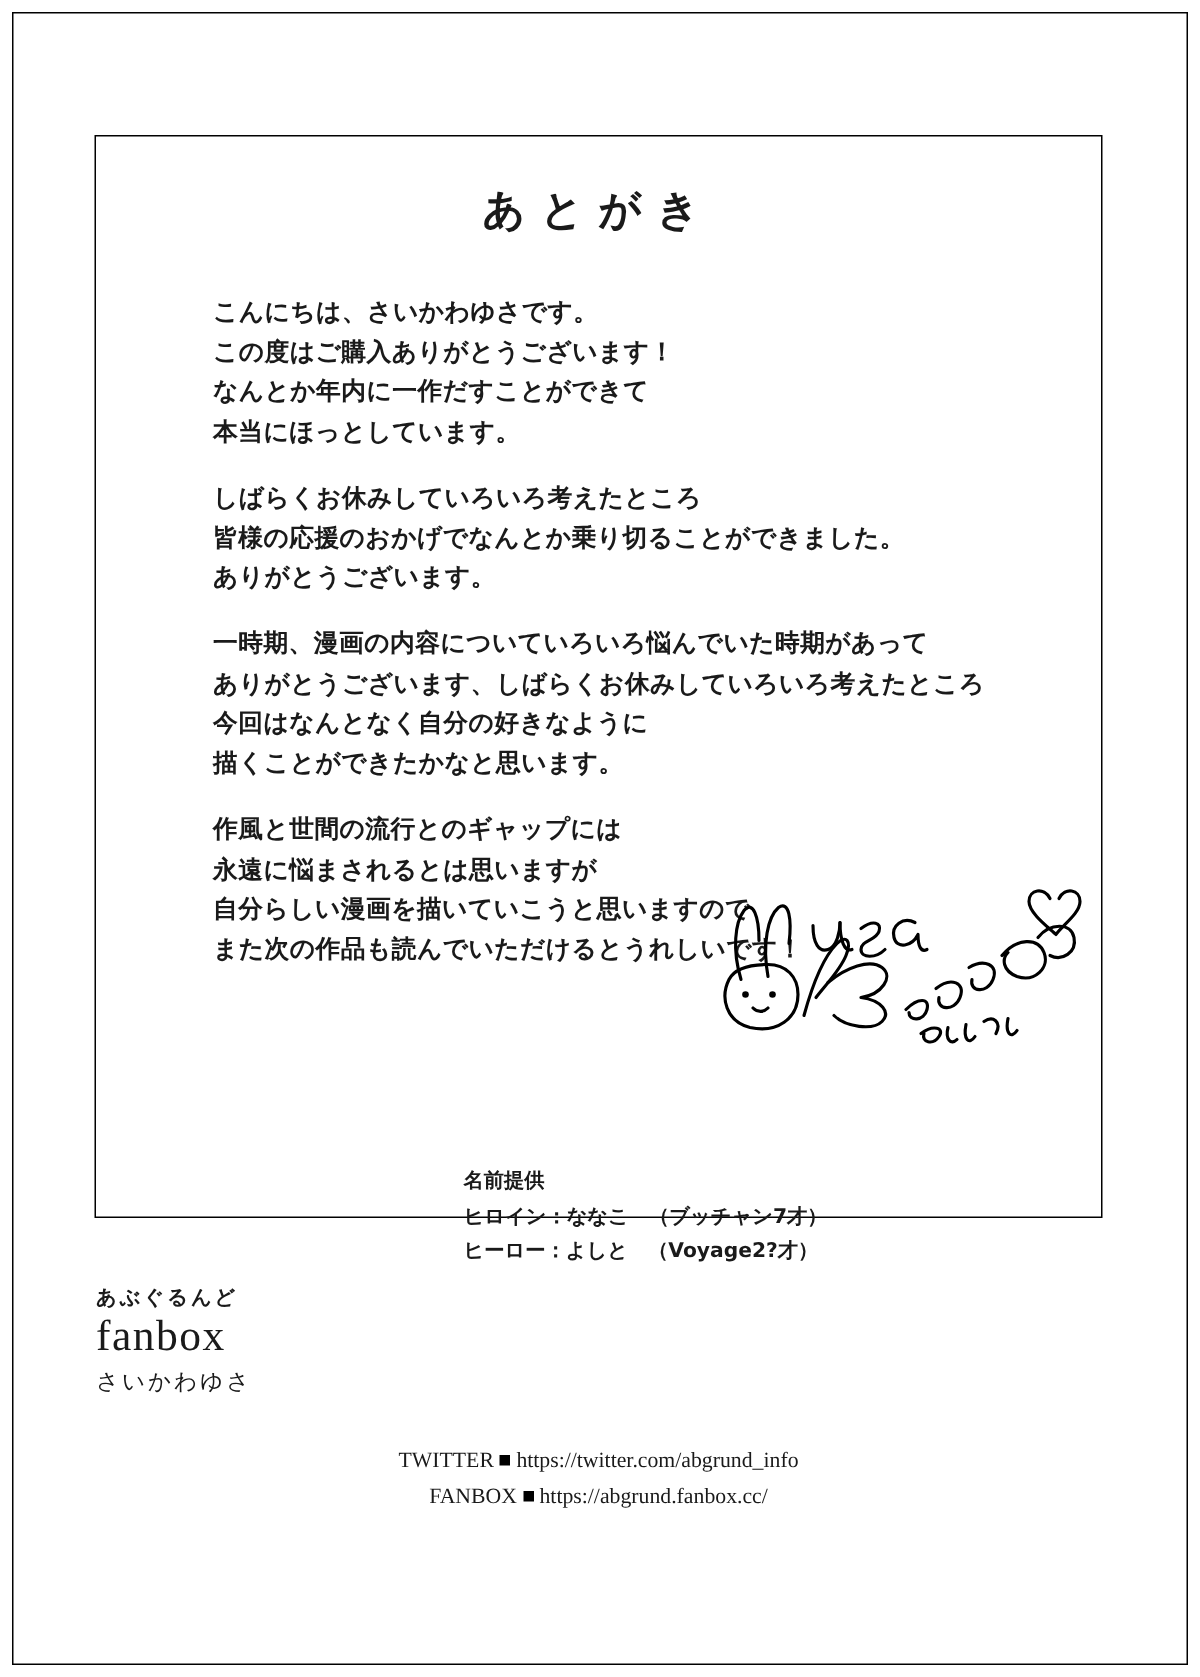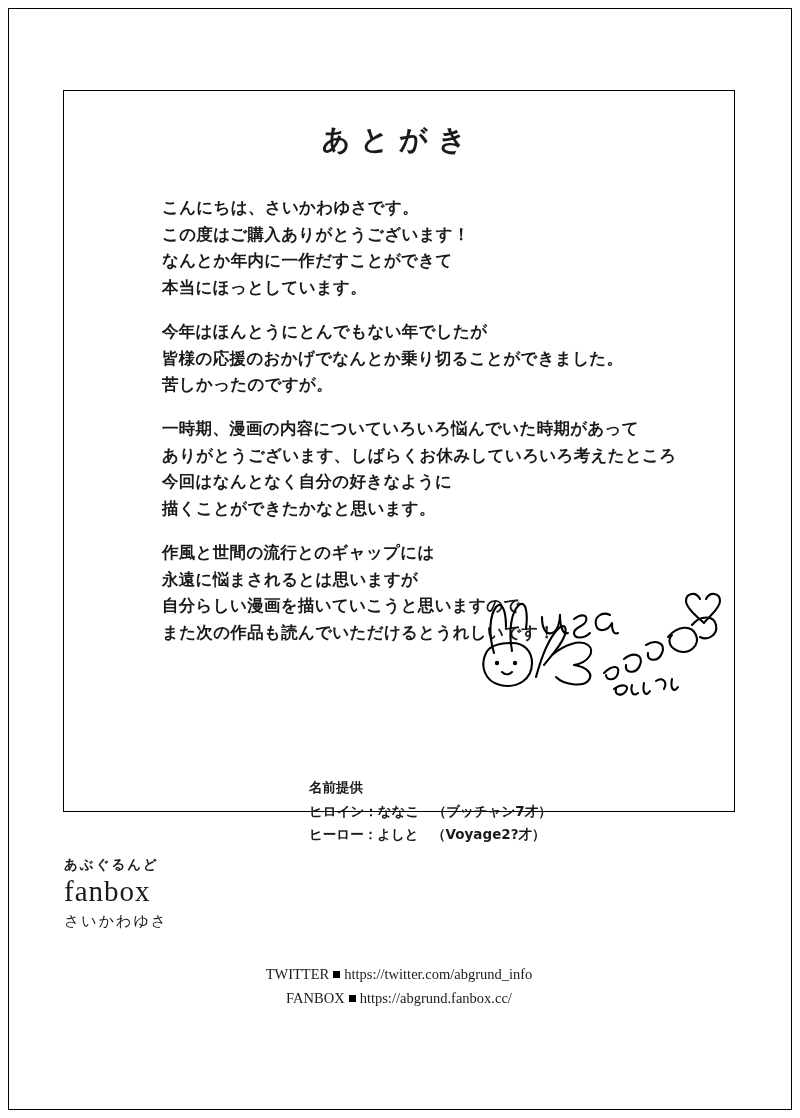--- a/index.html
+++ b/index.html
@@ -51,21 +51,20 @@
   .body-text {
     margin: 36px 0 0 78px;
     font-size: 16.5px;
     line-height: 1.62;
     font-family: "DejaVu Sans", sans-serif;
     font-weight: bold;
     letter-spacing: 0.3px;
   }
   .para {
     margin-bottom: 17px;
-    margin-left: 20px;
   }
   .para div {
     white-space: nowrap;
   }
 
   
   .signature {
     position: absolute;
     left: 400px;
     top: 490px;
@@ -144,23 +143,23 @@
   <div class="title">あとがき</div>
 
   <div class="body-text">
     <div class="para">
       <div>こんにちは、さいかわゆさです。</div>
       <div>この度はご購入ありがとうございます！</div>
       <div>なんとか年内に一作だすことができて</div>
       <div>本当にほっとしています。</div>
     </div>
     <div class="para">
-      <div>今年はほんとうにとんでもない年でしたが</div>
+      <div>しばらくお休みしていろいろ考えたところ</div>
       <div>皆様の応援のおかげでなんとか乗り切ることができました。</div>
-      <div>苦しかったのですが。</div>
+      <div>ありがとうございます。</div>
     </div>
     <div class="para">
       <div>一時期、漫画の内容についていろいろ悩んでいた時期があって</div>
       <div>ありがとうございます、しばらくお休みしていろいろ考えたところ</div>
       <div>今回はなんとなく自分の好きなように</div>
       <div>描くことができたかなと思います。</div>
     </div>
     <div class="para">
       <div>作風と世間の流行とのギャップには</div>
       <div>永遠に悩まされるとは思いますが</div>

